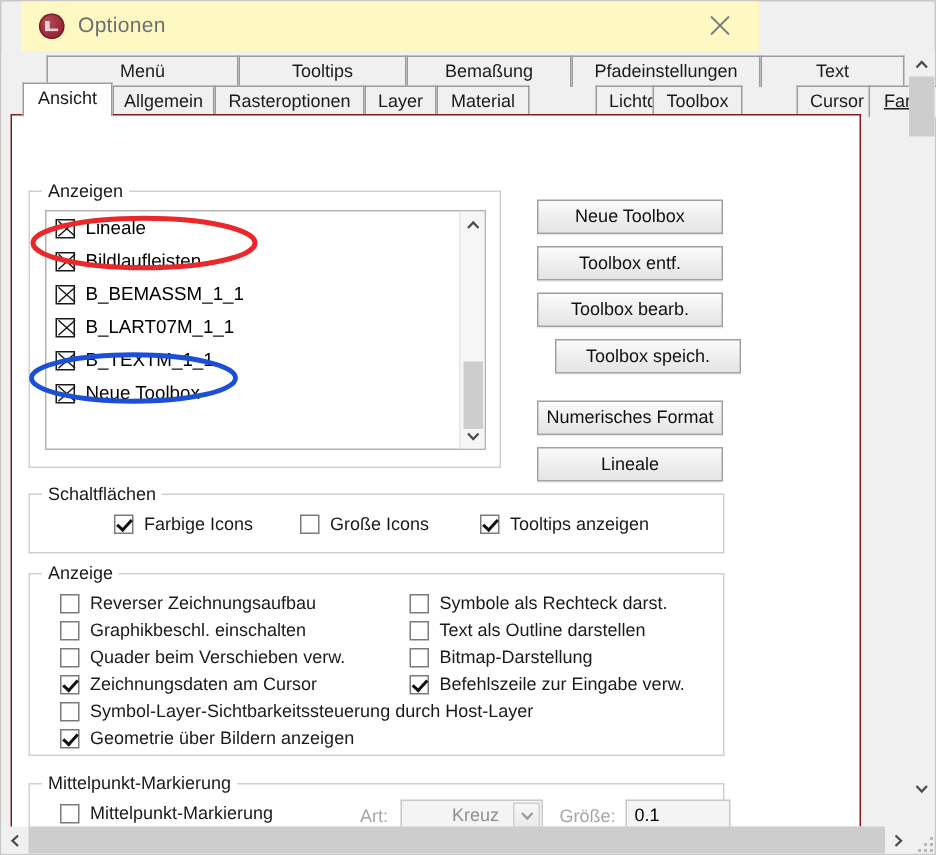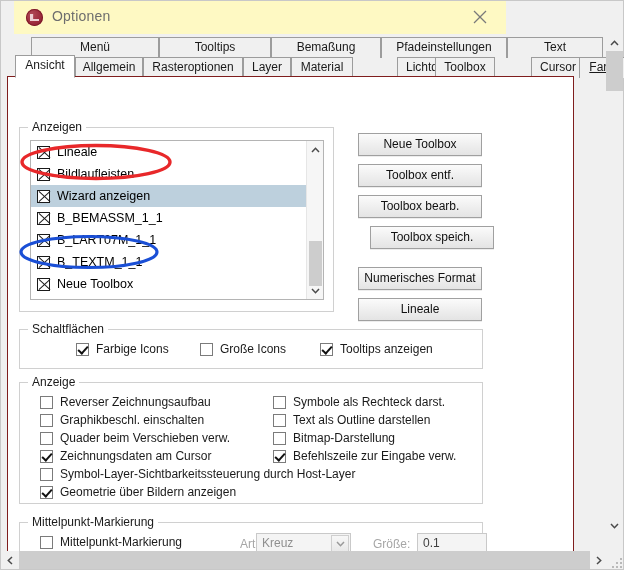--- a/index.html
+++ b/index.html
@@ -243,21 +243,21 @@
     border: 1px solid #cfcfcf;
     box-sizing: border-box;
     display: flex; align-items: center; justify-content: center;
   }
   .textfield {
     position: absolute;
     background: #f4f4f4;
     border: 1px solid #c9c9c9;
     box-sizing: border-box;
     font-size: 12px;
-    color: #404040;
+    color: #000000;
     line-height: 19px;
     padding-left: 5px;
     white-space: nowrap;
     overflow: hidden;
   }
 
   
   .vscroll {
     position: absolute; right: 0; top: 33px;
     width: 17px; height: 518px;
@@ -350,24 +350,20 @@
         <div class="listbox">
           <div id="lb-items">
               <div class="lb-item">
                 <span class="xbox"></span>
                 <span>Lineale</span>
               </div>
               <div class="lb-item">
                 <span class="xbox"></span>
                 <span>Bildlaufleisten</span>
               </div>
-              <div class="lb-item sel">
-                <span class="xbox"></span>
-                <span>Wizard anzeigen</span>
-              </div>
               <div class="lb-item">
                 <span class="xbox"></span>
                 <span>B_BEMASSM_1_1</span>
               </div>
               <div class="lb-item">
                 <span class="xbox"></span>
                 <span>B_LART07M_1_1</span>
               </div>
               <div class="lb-item">
                 <span class="xbox"></span>
@@ -474,21 +470,21 @@
       <div class="group" style="left:11px; top:445px; width:464px; height:38px;">
         <div class="group-title">Mittelpunkt-Markierung</div>
 
         <div class="cbrow" style="left:20px; top:12px;">
           <span class="cbox"></span>
           <span>Mittelpunkt-Markierung</span>
         </div>
 
         <div class="label-dis" style="left:220px; top:14px;">Art:</div>
 
-        <div class="combo" style="left:236px; top:10px; width:95px; height:20px;">
+        <div class="combo" style="left:247px; top:10px; width:95px; height:20px;text-align:center;">
           <span>Kreuz</span>
           <span class="combo-arrow">
             <svg width="9" height="6" viewBox="0 0 9 6">
               <polyline points="1,1 4.5,4.7 8,1" fill="none" stroke="#9a9a9a" stroke-width="1.5"></polyline>
             </svg>
           </span>
         </div>
 
         <div class="label-dis" style="left:353px; top:14px;">Größe:</div>
 

